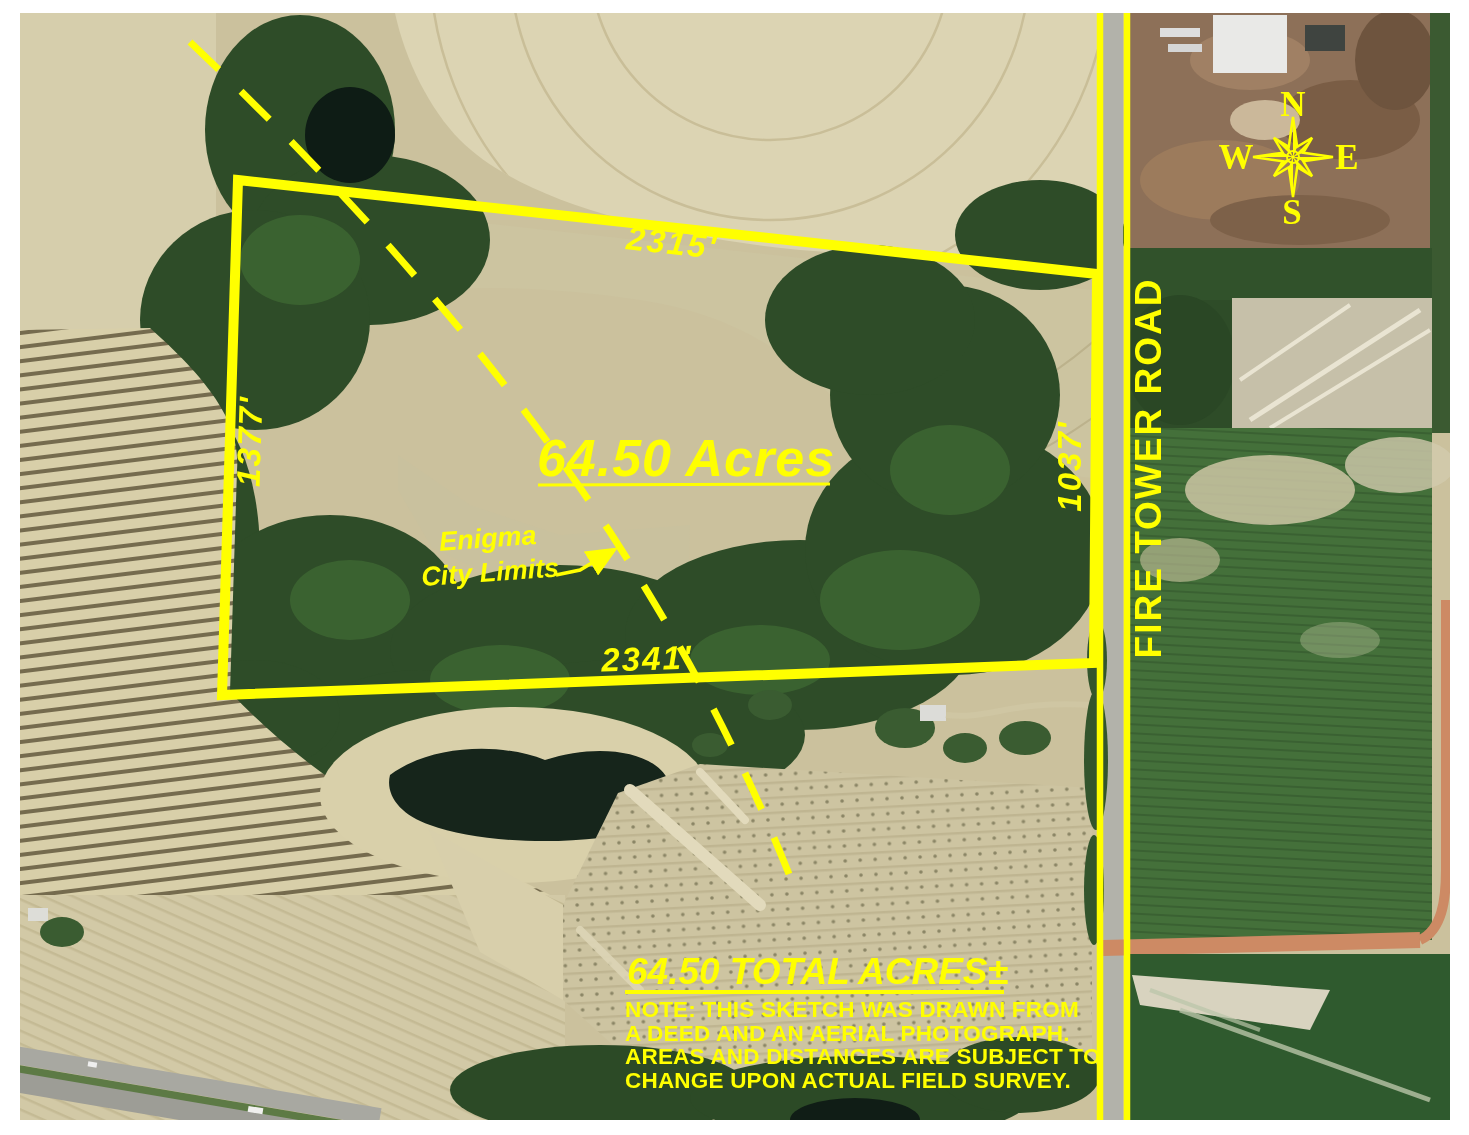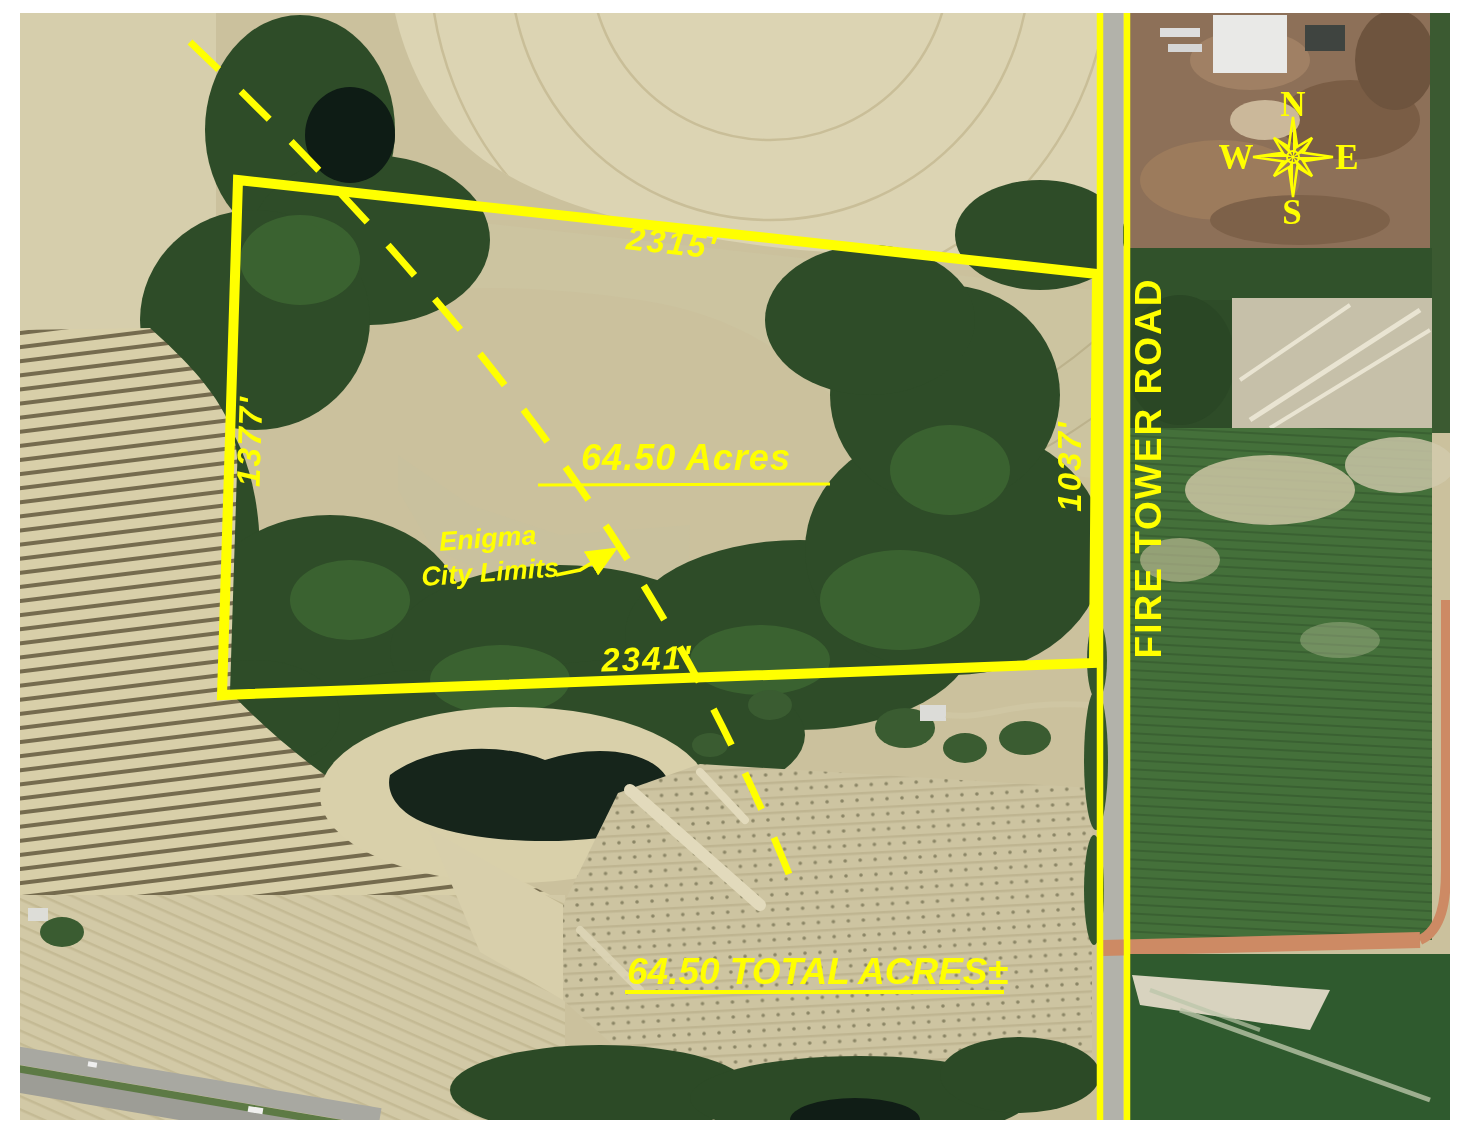--- a/index.html
+++ b/index.html
@@ -6,21 +6,21 @@
   #canvas{position:relative;width:1469px;height:1135px;background:#ffffff;overflow:hidden;
           font-family:"Liberation Sans",sans-serif;}
   #scene{position:absolute;left:0;top:0;}
   .lbl{position:absolute;color:#ffff00;font-family:"Liberation Sans",sans-serif;font-weight:bold;
        white-space:nowrap;transform-origin:center;}
   .ital{font-style:italic;}
   #dim-top{left:672px;top:243px;font-size:33px;letter-spacing:2px;transform:translate(-50%,-50%) rotate(6.2deg);}
   #dim-left{left:250px;top:441px;font-size:33px;letter-spacing:2px;transform:translate(-50%,-50%) rotate(-88deg);}
   #dim-right{left:1070px;top:466px;font-size:33px;letter-spacing:2px;transform:translate(-50%,-50%) rotate(-90deg);}
   #dim-bottom{left:647px;top:659px;font-size:33px;letter-spacing:2px;transform:translate(-50%,-50%) rotate(-2deg);}
-  #acreage{left:686px;top:458px;font-size:36px;letter-spacing:1px;transform:translate(-50%,-50%);}
+  #acreage{left:686px;top:458px;font-size:52px;letter-spacing:1px;transform:translate(-50%,-50%);}
   #citylimits{left:489px;top:556px;font-size:27px;line-height:1.25;text-align:center;
               transform:translate(-50%,-50%) rotate(-4deg);}
   #roadname{left:1149px;top:468px;font-size:37px;letter-spacing:2px;transform:translate(-50%,-50%) rotate(-90deg);}
   #total{left:627px;top:951px;font-size:37px;font-style:italic;}
   #note{left:625px;top:998px;font-size:22.5px;line-height:23.6px;letter-spacing:0.2px;}
   #note div{white-space:nowrap;}
 </style>
 </head>
 <body>
 
@@ -223,14 +223,20 @@
 <div id="dim-left" class="lbl ital">1377'</div>
 <div id="dim-right" class="lbl ital">1037'</div>
 <div id="dim-bottom" class="lbl ital">2341'</div>
 <div id="acreage" class="lbl ital">64.50 Acres</div>
 <div id="citylimits" class="lbl ital">
   <span style="display:block">Enigma</span>
   <span style="display:block">City Limits</span>
 </div>
 <div id="roadname" class="lbl">FIRE TOWER ROAD</div>
 <div id="total" class="lbl">64.50 TOTAL ACRES±</div>
-
+<div id="note" class="lbl">
+  <div>NOTE: THIS SKETCH WAS DRAWN FROM</div>
+  <div>A DEED AND AN AERIAL PHOTOGRAPH.</div>
+  <div>AREAS AND DISTANCES ARE SUBJECT TO</div>
+  <div>CHANGE UPON ACTUAL FIELD SURVEY.</div>
 </div>
 
+</div>
+
 </body></html>

